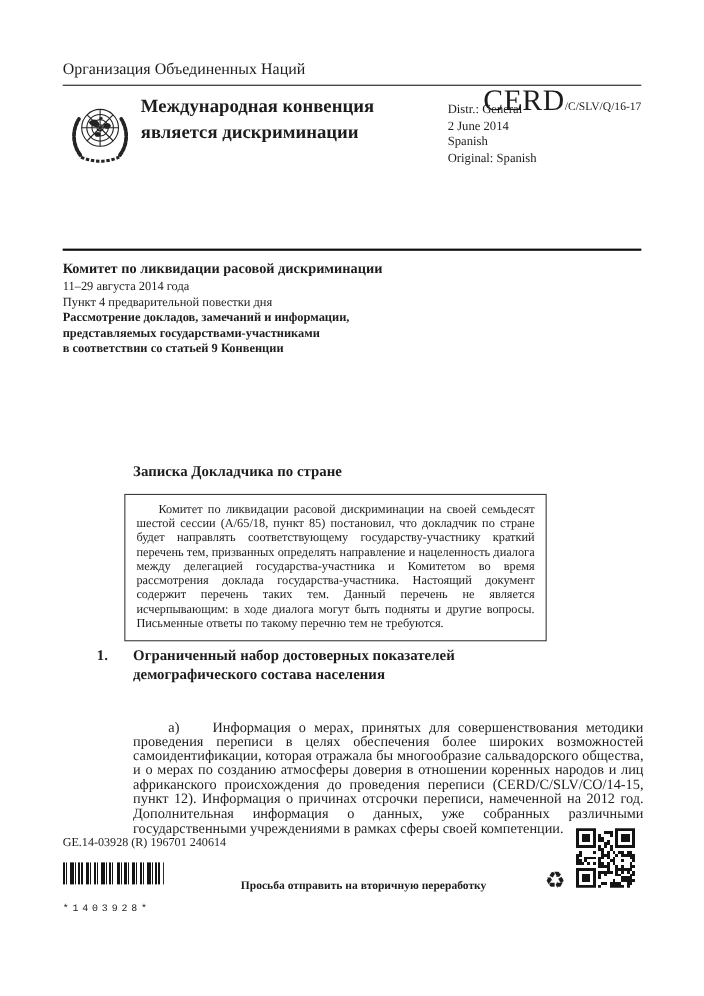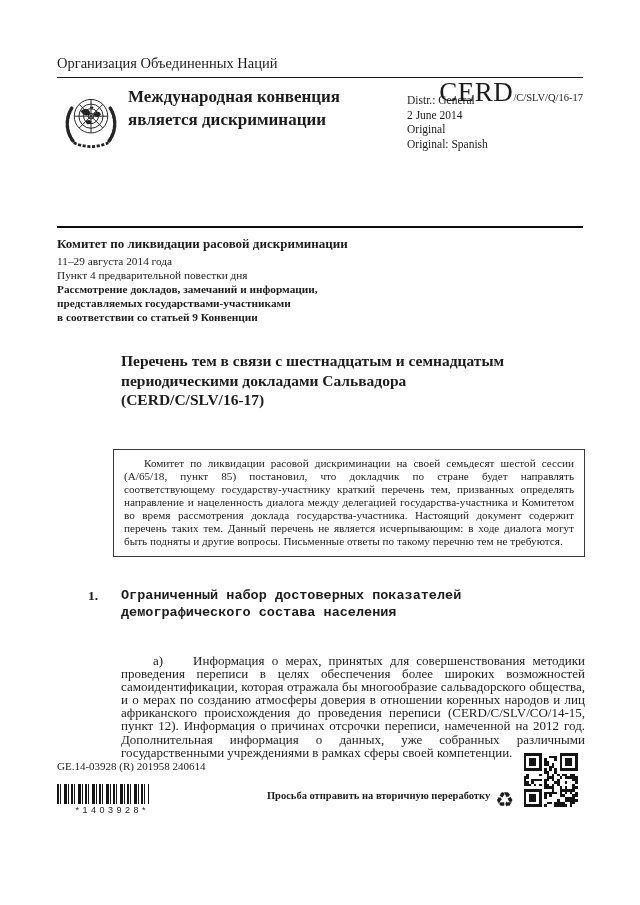--- a/index.html
+++ b/index.html
@@ -27,47 +27,47 @@
   .thick-rule { position: absolute; left: 57px; right: 57px; top: 226px; border-top: 2px solid #0d0d0d; }
   
   .committee { position: absolute; left: 57px; top: 237px; font-size: 11.3px; line-height: 14px; }
   .committee .name { font-size: 13px; font-weight: bold; margin-bottom: 3px; }
   .committee .bold { font-weight: bold; }
   
   .doc-title { position: absolute; left: 121px; top: 351px; font-size: 15.5px; line-height: 19.5px; font-weight: bold; }
   .doc-subtitle { position: absolute; left: 121px; top: 421px; font-size: 13.5px; font-weight: bold; }
   
   .note-box {
-    position: absolute; left: 113px; top: 449px; width: 472px; box-sizing: border-box;
+    position: absolute; left: 113px; top: 449px; width: 384px; box-sizing: border-box;
     border: 1px solid #3a3a3a; padding: 7px 10px 8px 10px;
   }
   .note-box p { margin: 0; font-size: 11.2px; line-height: 13px; text-align: justify; text-indent: 20px; }
   
   .section-heading { position: absolute; left: 88px; top: 588px; font-size: 13.5px; line-height: 16.5px; font-weight: bold; }
   .section-heading .num { position: absolute; left: 0; top: 0; }
-  .section-heading .lines { margin-left: 33px; width: 420px; font-family: Liberation Mono, monospace; }
+  .section-heading .lines { margin-left: 33px; width: 420px; }
   .item-para {
     position: absolute; left: 121px; top: 654px; width: 464px;
     font-size: 13px; line-height: 13.1px; text-align: justify; margin: 0;
   }
   .item-para .plabel { margin-left: 32px; margin-right: 30px; }
   
   .ge-number { position: absolute; left: 57px; top: 760px; font-size: 11px; }
   .barcode { position: absolute; left: 57px; top: 784px; width: 92px; }
   .barcode .bars {
     height: 20px;
     background: repeating-linear-gradient(90deg,
       #141414 0 2px, #ffffff 2px 3px, #141414 3px 4px, #ffffff 4px 7px,
       #141414 7px 10px, #ffffff 10px 11px, #141414 11px 12px, #ffffff 12px 14px);
   }
   .barcode .code {
-    font-family: Liberation Sans, sans-serif;
-    font-size: 9px; letter-spacing: 3.5px; text-align: right; margin-top: 1px; white-space: nowrap;
-  }
-  .recycle-line { position: absolute; right: 126px; top: 790px; display: flex; align-items: flex-start; }
+    font-family: Liberation Mono, monospace;
+    font-size: 9px; letter-spacing: 3.5px; text-align: left; margin-top: 17px; white-space: nowrap;
+  }
+  .recycle-line { position: absolute; right: 126px; top: 790px; display: flex; align-items: flex-end; gap: 48px; }
   .recycle-line .txt { font-size: 10.5px; font-weight: bold; white-space: nowrap; }
   .recycle-line .recycle-glyph { font-size: 21px; line-height: 21px; margin-left: 5px; color: #1c1c1c; }
   .qr { position: absolute; left: 523px; top: 753px; width: 55px; height: 54px; }
 </style>
 </head>
 <body>
 
 <div class="page">
 
   <div class="org-name">Организация Объединенных Наций</div>
@@ -99,56 +99,52 @@
       <path d="M22,82 Q50,94 78,82" stroke="#242424" stroke-width="4.5" fill="none" stroke-dasharray="5 2.6"></path>
     </svg>
   </div>
   <div class="masthead-title">
     <div>Международная конвенция</div>
     <div>является дискриминации</div>
   </div>
   <div class="distr-block">
     <div>Distr.: General</div>
     <div>2 June 2014</div>
-    <div>Original</div>
+    <div>Spanish</div>
     <div>Original: Spanish</div>
   </div>
   <div class="thick-rule"></div>
 
   <div class="committee">
     <div class="name">Комитет по ликвидации расовой дискриминации</div>
     <div>11–29 августа 2014 года</div>
     <div>Пункт 4 предварительной повестки дня</div>
     <div class="bold">Рассмотрение докладов, замечаний и информации,</div>
     <div class="bold">представляемых государствами-участниками</div>
     <div class="bold">в соответствии со статьей 9 Конвенции</div>
   </div>
 
-  <div class="doc-title">
-    <div>Перечень тем в связи с шестнадцатым и семнадцатым</div>
-    <div>периодическими докладами Сальвадора</div>
-    <div>(CERD/C/SLV/16-17)</div>
-  </div>
+  <div class="doc-subtitle">Записка Докладчика по стране</div>
 
   <div class="note-box">
     <p>Комитет по ликвидации расовой дискриминации на своей семьдесят шестой сессии (A/65/18, пункт 85) постановил, что докладчик по стране будет направлять соответствующему государству-участнику краткий перечень тем, призванных определять направление и нацеленность диалога между делегацией государства-участника и Комитетом во время рассмотрения доклада государства-участника. Настоящий документ содержит перечень таких тем. Данный перечень не является исчерпывающим: в ходе диалога могут быть подняты и другие вопросы. Письменные ответы по такому перечню тем не требуются.</p>
   </div>
 
   <div class="section-heading">
     <span class="num">1.</span>
     <div class="lines">
       <div>Ограниченный набор достоверных показателей</div>
       <div>демографического состава населения</div>
     </div>
   </div>
   <p class="item-para">
     <span class="plabel">а)</span><span>Информация о мерах, принятых для совершенствования методики проведения переписи в целях обеспечения более широких возможностей самоидентификации, которая отражала бы многообразие сальвадорского общества, и о мерах по созданию атмосферы доверия в отношении коренных народов и лиц африканского происхождения до проведения переписи (CERD/C/SLV/CO/14-15, пункт 12). Информация о причинах отсрочки переписи, намеченной на 2012 год. Дополнительная информация о данных, уже собранных различными государственными учреждениями в рамках сферы своей компетенции.</span>
   </p>
 
-  <div class="ge-number">GE.14-03928 (R) 201958 240614</div>
+  <div class="ge-number">GE.14-03928 (R) 196701 240614</div>
   <div class="barcode">
     <div class="bars"></div>
     <div class="code">*1403928*</div>
   </div>
   <div class="recycle-line">
     <span class="txt">Просьба отправить на вторичную переработку</span>
     <span class="recycle-glyph">♻</span>
   </div>
   <div class="qr"><svg viewBox="0 0 21 21" width="100%" height="100%" shape-rendering="crispEdges">
         <g fill="#141414">

